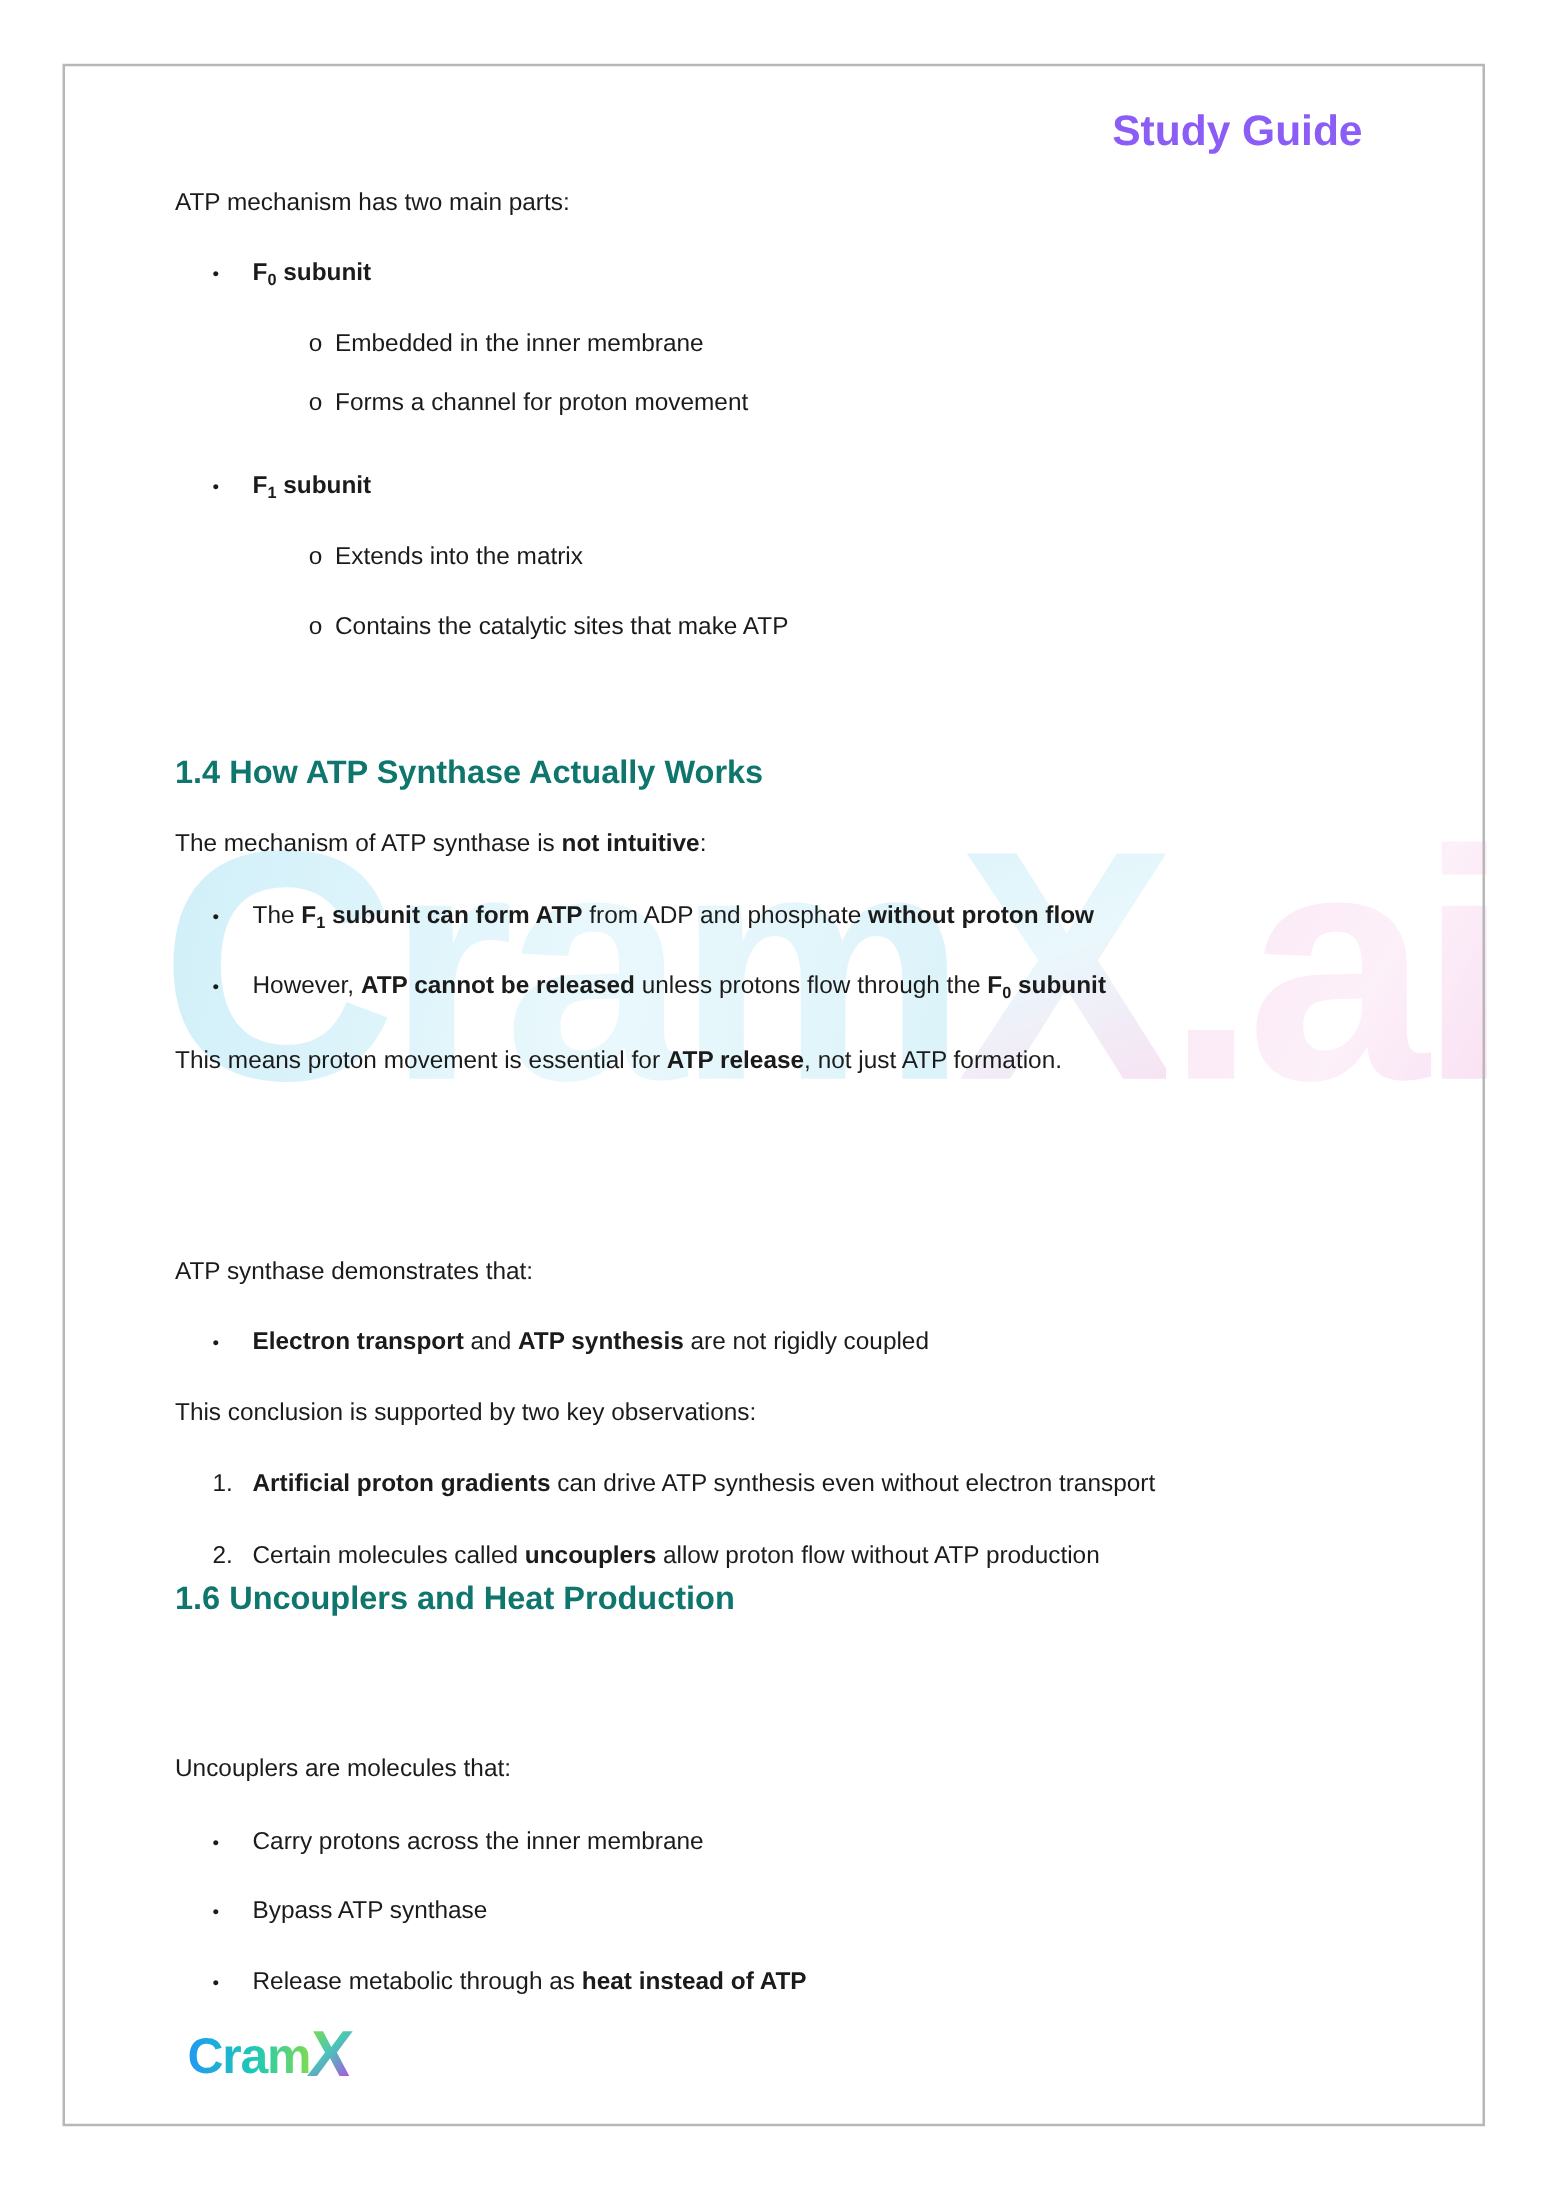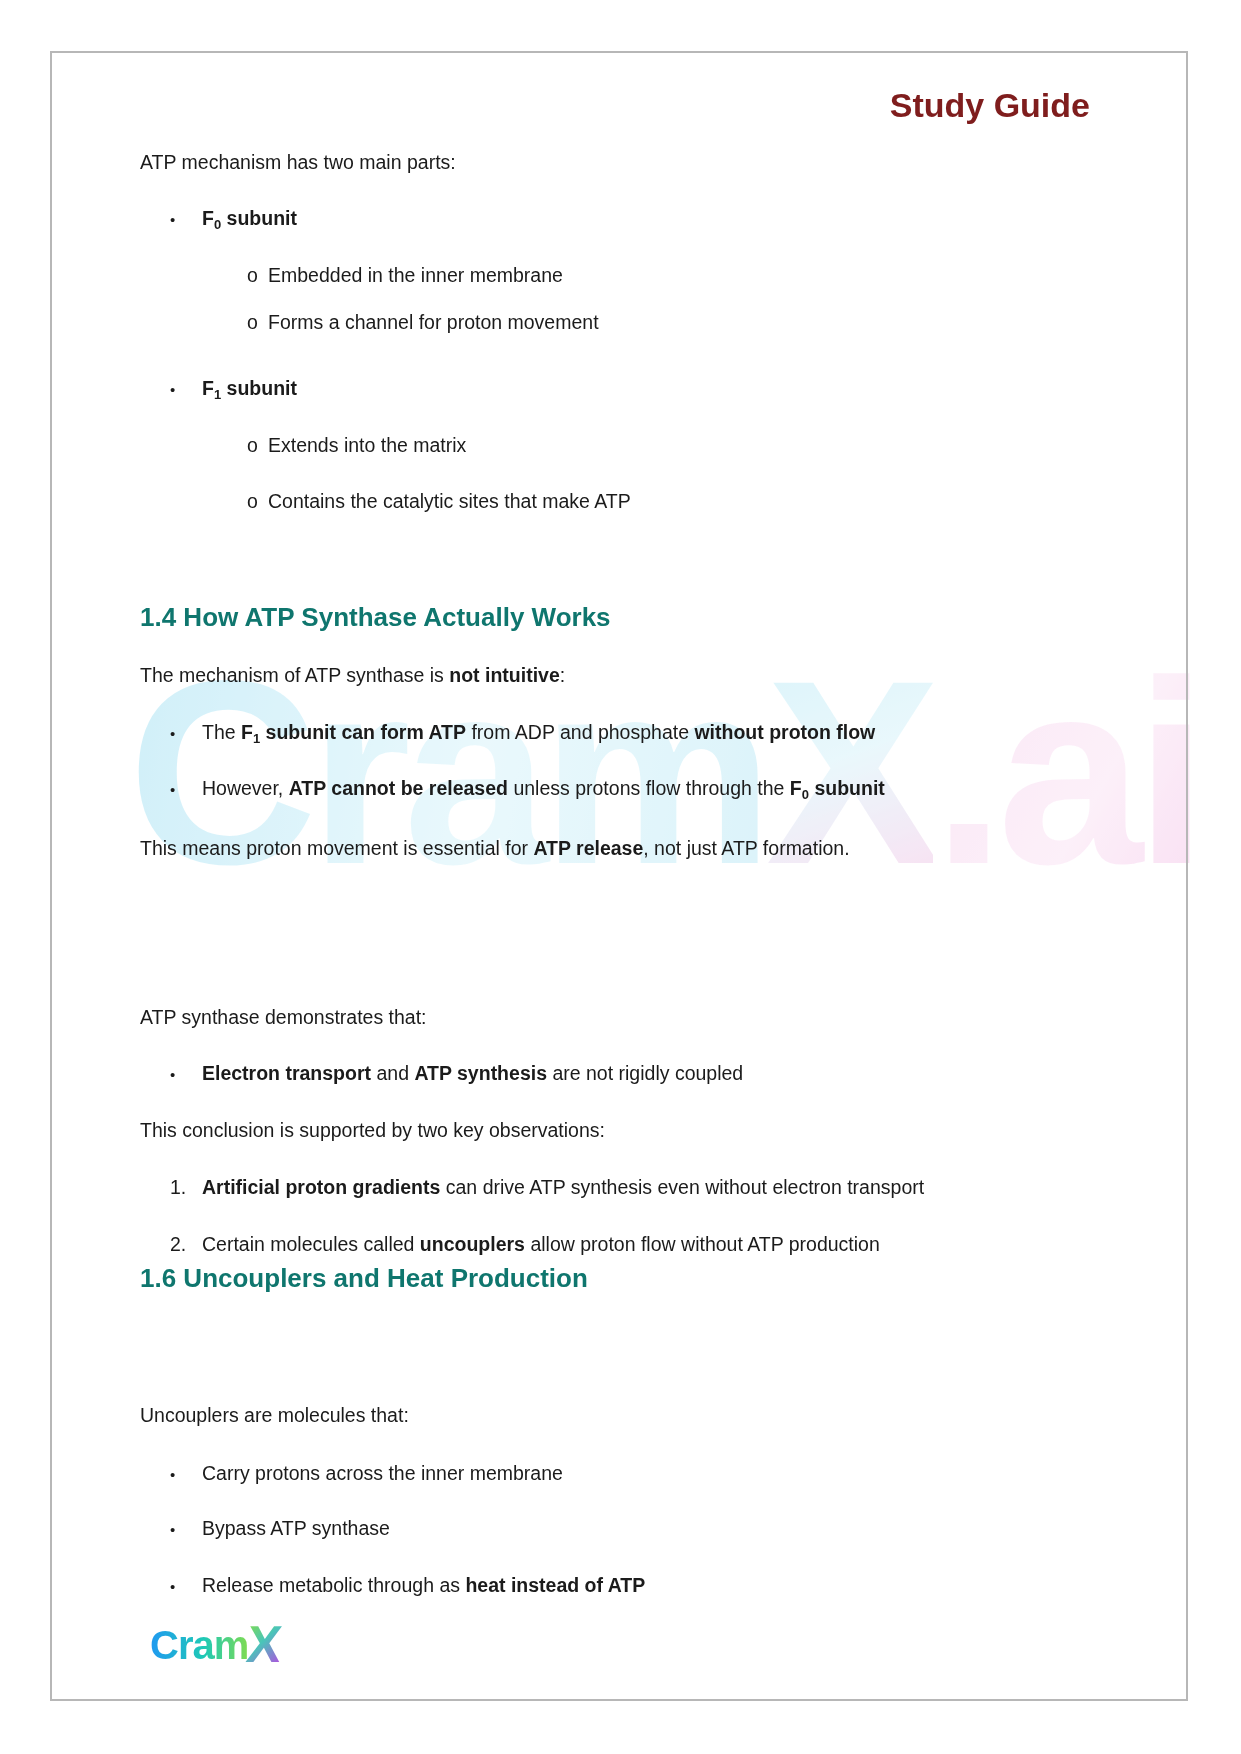--- a/index.html
+++ b/index.html
@@ -1,20 +1,20 @@
 <!DOCTYPE html>
 <html><head>
 <meta charset="utf-8">
 <style>
   html,body{margin:0;padding:0;background:#ffffff;}
   .canvas{position:relative;width:1241px;height:1754px;background:#ffffff;overflow:hidden;
           font-family:"Liberation Sans", sans-serif;color:#1b1b1b;}
   .page-border{position:absolute;left:50px;top:51px;width:1138px;height:1650px;
                border:2px solid #b7b7b7;box-sizing:border-box;z-index:3;pointer-events:none;}
-  .title{position:absolute;right:151px;top:86px;font-size:34px;font-weight:bold;color:#7f1d1d;z-index:2;white-space:nowrap;}
+  .title{position:absolute;right:151px;top:86px;font-size:34px;font-weight:bold;color:#8b5cf6;z-index:2;white-space:nowrap;}
   .line{position:absolute;left:140px;font-size:19.5px;line-height:25px;white-space:nowrap;z-index:2;}
   .li1{left:170px;}
   .li1 .marker{display:inline-block;width:32px;font-size:15px;}
   .li2{left:237px;text-align:center;}
   .li2 .marker{display:inline-block;width:31px;}
   .num{left:170px;}
   .num .marker{display:inline-block;width:32px;}
   .heading{position:absolute;left:140px;font-size:26px;font-weight:bold;color:#0f766e;z-index:2;white-space:nowrap;}
   b{font-weight:bold;}
   sub{font-size:13px;font-weight:bold;vertical-align:-4px;line-height:0;}

